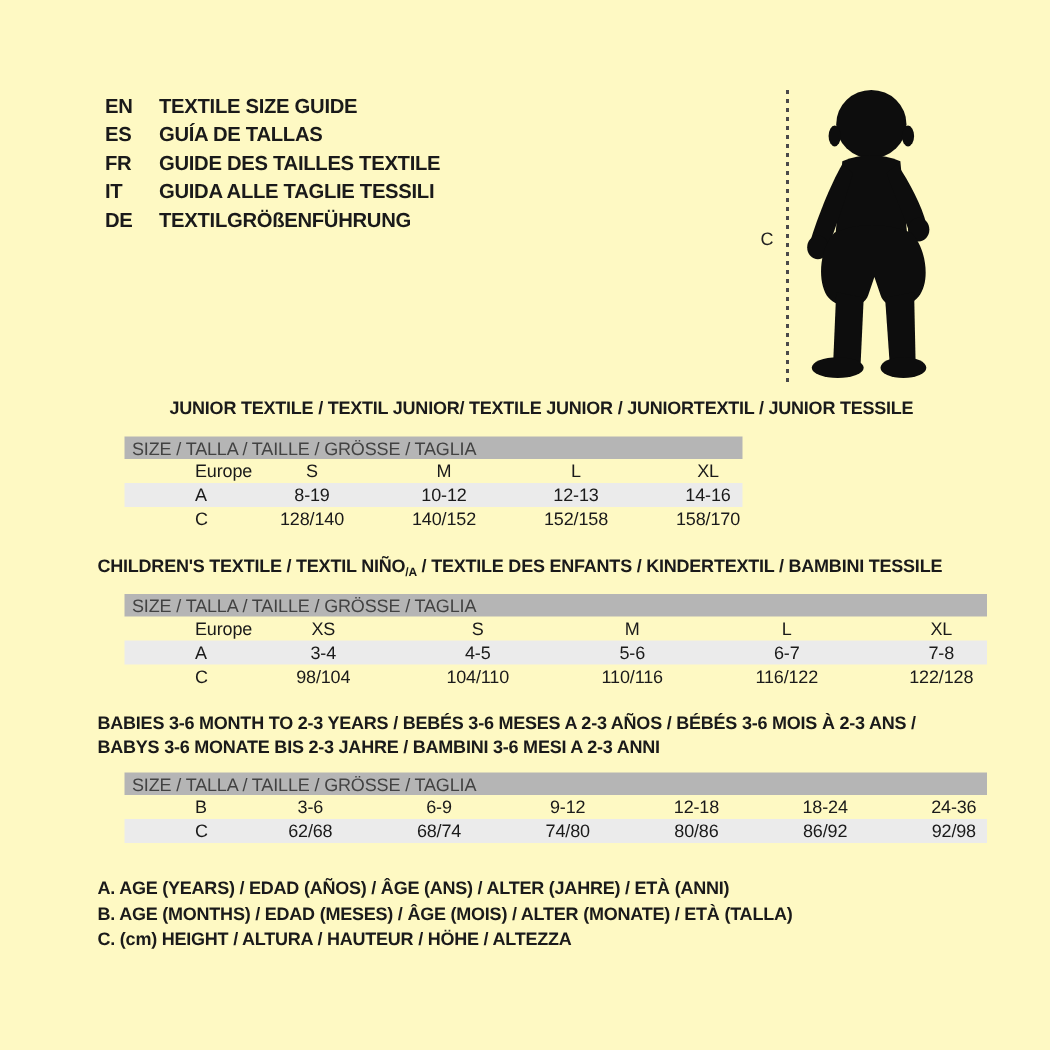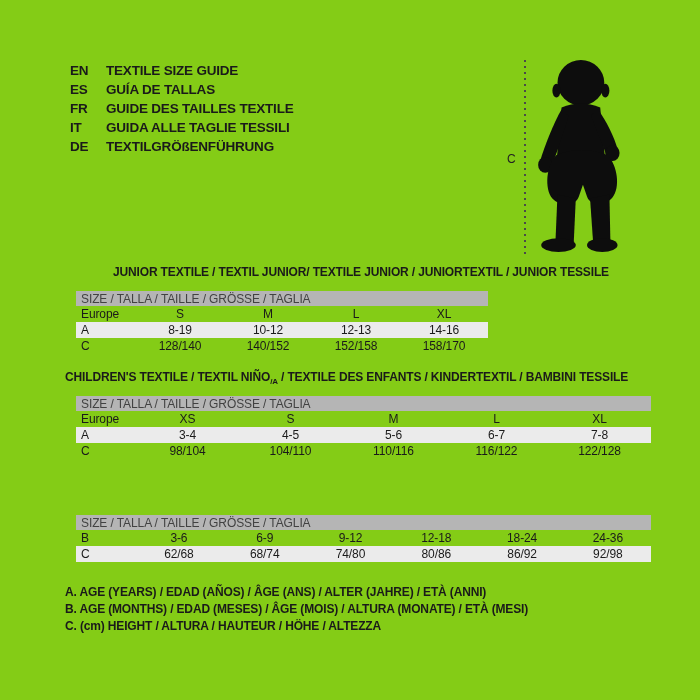--- a/index.html
+++ b/index.html
@@ -1,44 +1,44 @@
 <!DOCTYPE html>
 <html><head>
 <meta charset="utf-8">
 <style>
   html,body{margin:0;padding:0;background:#fff;}
   .page{
-    position:relative;width:700px;height:700px;background:#84cc16;
+    position:relative;width:700px;height:700px;background:#fef9c3;
     font-family:"Liberation Sans",sans-serif;color:#1a1a1a;overflow:hidden;
   }
   
   .lang-block{position:absolute;left:70px;top:61px;font-weight:bold;font-size:13.5px;line-height:19px;letter-spacing:-0.2px;}
   .lang-row{display:flex;}
   .lang-code{width:36px;}
   
   .figure{position:absolute;left:505px;top:55px;width:145px;height:206px;}
   .measure-line{
     position:absolute;left:19px;top:5px;width:2px;height:198px;
     background:repeating-linear-gradient(to bottom,#4a4a4a 0 2.5px,transparent 2.5px 6px);
   }
   .measure-label{position:absolute;left:2px;top:97px;font-size:12px;color:#222;}
   .silhouette{position:absolute;left:26px;top:3px;}
   
   .sec-heading{position:absolute;left:65px;font-weight:bold;font-size:12px;letter-spacing:-0.15px;line-height:16px;white-space:nowrap;}
   .sub{font-size:8px;position:relative;top:2.5px;}
   
-  .stable{position:absolute;left:76px;font-size:12px;letter-spacing:-0.1px;}
+  .stable{position:absolute;left:83px;font-size:12px;letter-spacing:-0.1px;}
   .size-bar{height:15px;background:#b5b5b5;color:#424242;display:flex;align-items:center;padding-left:5px;}
   .trow{display:grid;height:16px;align-items:center;}
   .rows .trow:nth-child(even){background:#ebebeb;}
   .t1 .trow{grid-template-columns:60px repeat(4,88px);}
   .t2 .trow{grid-template-columns:60px repeat(5,103px);}
   .t3 .trow{grid-template-columns:60px repeat(6,85.8px);}
   .t1{width:412px;} .t2,.t3{width:575px;}
-  .tc{text-align:center;}
+  .tc{text-align:center;margin-left:42px;}
   .tc.label{text-align:left;padding-left:5px;}
   
   .notes{position:absolute;left:65px;top:584px;font-weight:bold;font-size:12px;line-height:17px;letter-spacing:-0.15px;}
 </style>
 </head>
 <body>
 
 <div class="page">
 
   <div class="lang-block">
@@ -140,20 +140,24 @@
         <div class="tc label">C</div>
         <div class="tc">98/104</div>
         <div class="tc">104/110</div>
         <div class="tc">110/116</div>
         <div class="tc">116/122</div>
         <div class="tc">122/128</div>
       </div>
     </div>
   </div>
 
+  <div class="sec-heading" style="top:474px;">
+    <div>BABIES 3-6 MONTH TO 2-3 YEARS / BEBÉS 3-6 MESES A 2-3 AÑOS / BÉBÉS 3-6 MOIS À 2-3 ANS /</div>
+    <div>BABYS 3-6 MONATE BIS 2-3 JAHRE / BAMBINI 3-6 MESI A 2-3 ANNI</div>
+  </div>
   <div class="stable t3" style="top:515px;">
     <div class="size-bar">SIZE / TALLA / TAILLE / GRÖSSE / TAGLIA</div>
     <div class="rows">
       <div class="trow">
         <div class="tc label">B</div>
         <div class="tc">3-6</div>
         <div class="tc">6-9</div>
         <div class="tc">9-12</div>
         <div class="tc">12-18</div>
         <div class="tc">18-24</div>
@@ -166,17 +170,17 @@
         <div class="tc">74/80</div>
         <div class="tc">80/86</div>
         <div class="tc">86/92</div>
         <div class="tc">92/98</div>
       </div>
     </div>
   </div>
 
   <div class="notes">
     <div>A. AGE (YEARS) / EDAD (AÑOS) / ÂGE (ANS) / ALTER (JAHRE) / ETÀ (ANNI)</div>
-    <div>B. AGE (MONTHS) / EDAD (MESES) / ÂGE (MOIS) / ALTURA (MONATE) / ETÀ (MESI)</div>
+    <div>B. AGE (MONTHS) / EDAD (MESES) / ÂGE (MOIS) / ALTER (MONATE) / ETÀ (TALLA)</div>
     <div>C. (cm) HEIGHT / ALTURA / HAUTEUR / HÖHE / ALTEZZA</div>
   </div>
 
 </div>
 
 </body></html>

